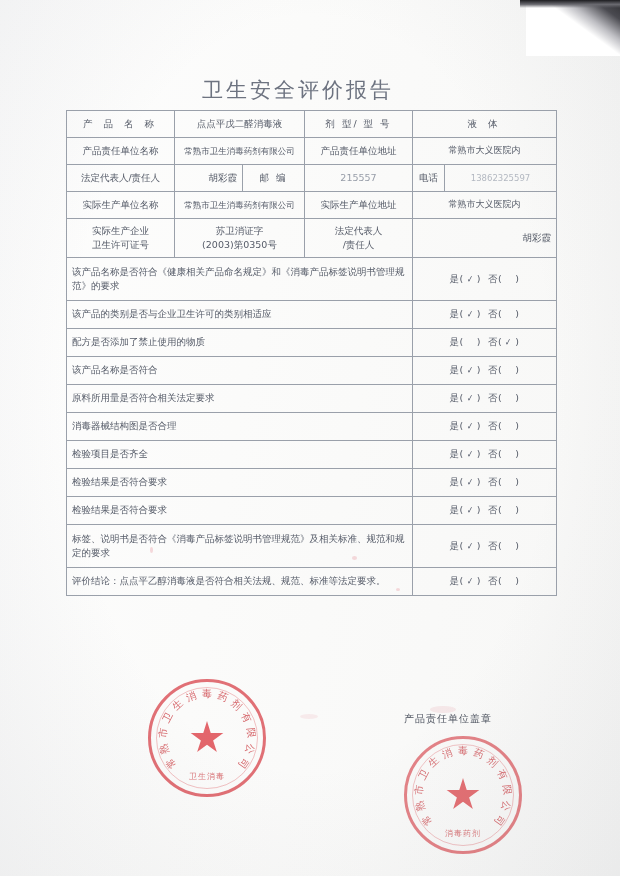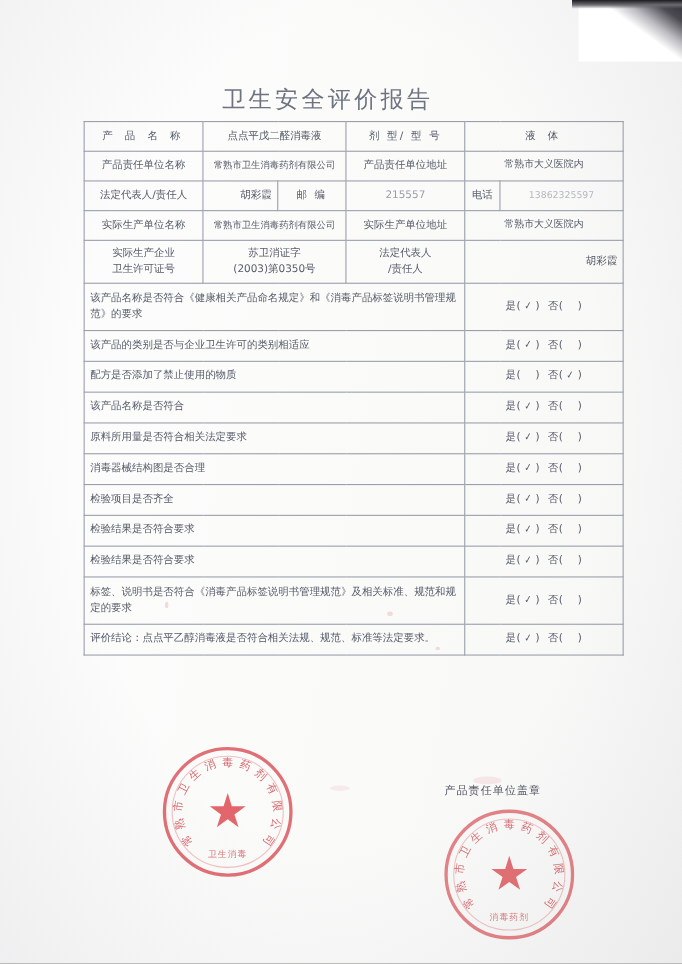--- a/index.html
+++ b/index.html
@@ -54,21 +54,21 @@
     font-family: "DejaVu Serif", "Liberation Serif", serif;
     font-size: 21px;
     letter-spacing: 3px;
     color: #6d7380;
     font-weight: normal;
   }
 
   
   #main-table {
     position: absolute;
-    left: 76px;
+    left: 66px;
     top: 110px;
     width: 490px;
     border-collapse: collapse;
     table-layout: fixed;
     font-size: 9.5px;
     color: #555b68;
     padding-left: 20px;
   }
   #main-table td {
     border: 1px solid #9aa0aa;

